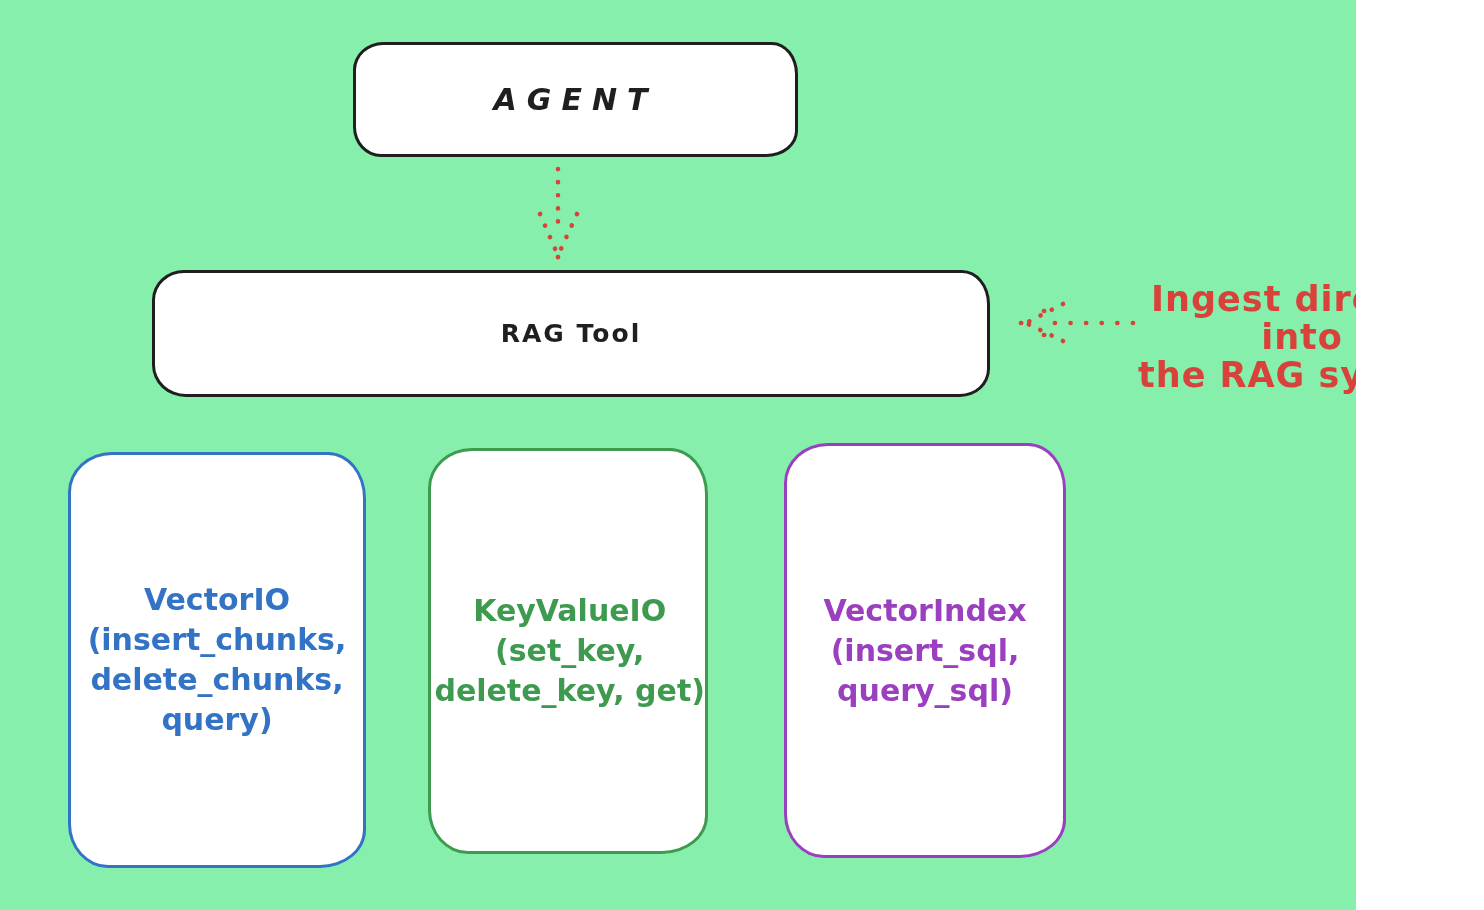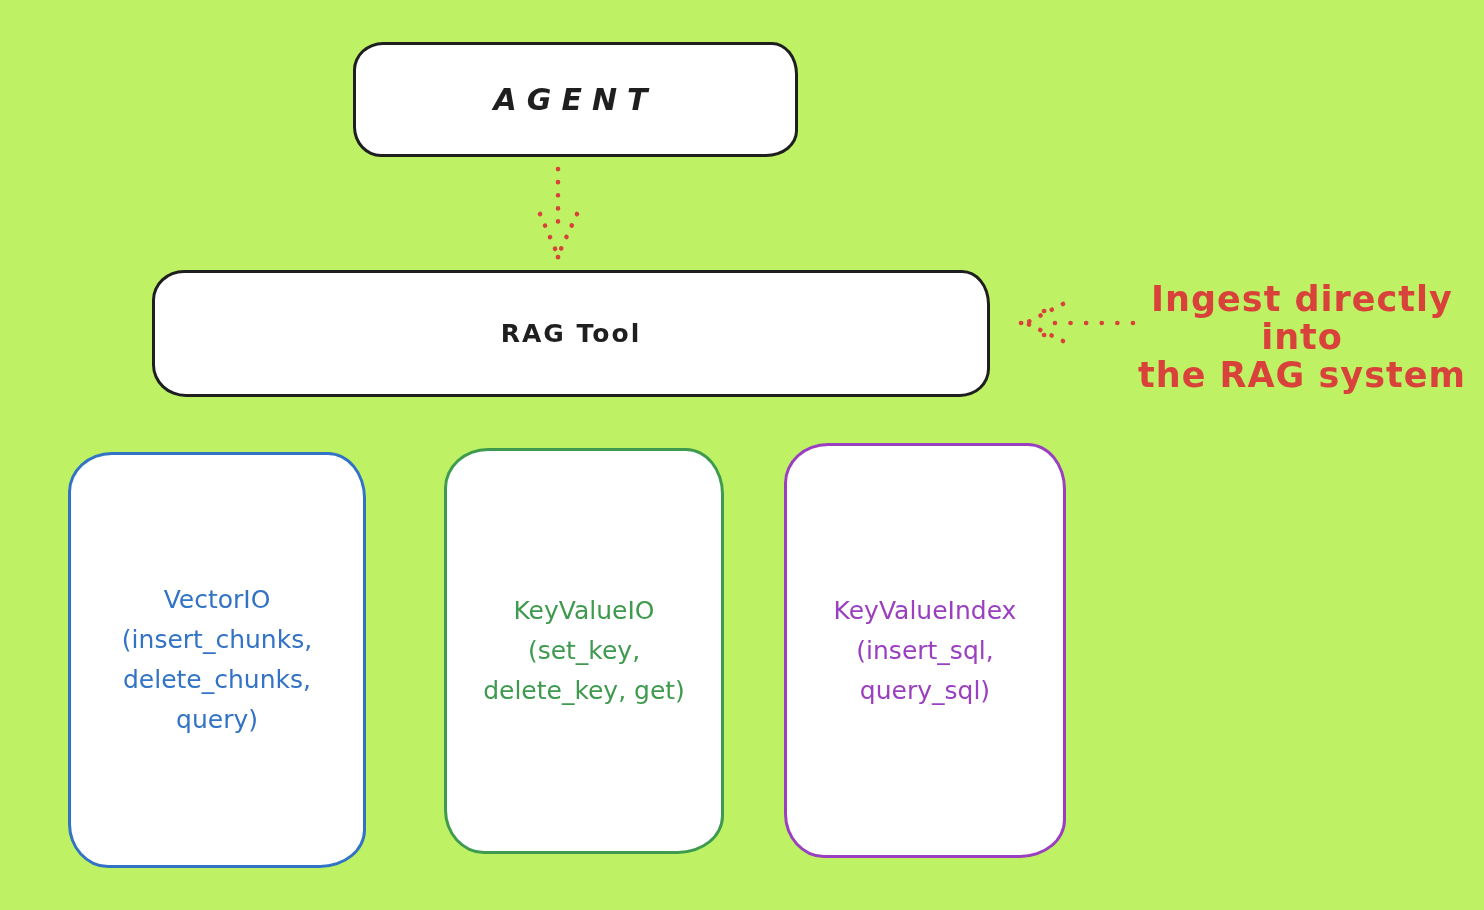--- a/index.html
+++ b/index.html
@@ -1,19 +1,19 @@
 <!DOCTYPE html>
 <html><head>
 <meta charset="utf-8">
 <style>
   html,body{margin:0;padding:0;background:#ffffff;}
   .canvas{
     position:relative;
-    width:1484px;height:910px;
-    background:#bef264;
+    width:1356px;height:910px;
+    background:#86efac;
     font-family:"DejaVu Sans", sans-serif;
     overflow:hidden;
   }
   .box{
     position:absolute;
     background:#ffffff;
     display:flex;
     align-items:center;
     justify-content:center;
     box-sizing:border-box;
@@ -41,24 +41,24 @@
     letter-spacing:2px;
   }
   
   .io-box{
     border-width:3.2px;border-style:solid;
     flex-direction:column;
     gap:42px;
     border-radius:44px 38px 46px 40px / 40px 46px 38px 44px;
   }
   .io-box-vector{ left:68px;  top:452px; width:298px; height:416px; border-color:#3273c5; color:#3273c5; }
-  .io-box-keyvalue{ left:444px; top:448px; width:280px; height:406px; border-color:#3d9a4e; color:#3d9a4e; }
+  .io-box-keyvalue{ left:428px; top:448px; width:280px; height:406px; border-color:#3d9a4e; color:#3d9a4e;align-items:flex-end; }
   .io-box-relational{ left:784px; top:443px; width:282px; height:415px; border-color:#9a3fbf; color:#9a3fbf; }
   .io-main,.io-index{
-    font-size:25px;font-weight:normal;
+    font-size:30px;font-weight:bold;
     line-height:40px;
     white-space:pre-line;
   }
   
   .annotation{
     position:absolute;
     left:1130px;top:280px;width:344px;
     color:#d8423b;
     font-size:35px;font-weight:bold;
     line-height:38px;
@@ -111,18 +111,18 @@
 query)</div>
   </div>
 
   <div class="box io-box io-box-keyvalue">
     <div class="io-main">KeyValueIO
 (set_key,
 delete_key, get)</div>
   </div>
 
   <div class="box io-box io-box-relational">
-    <div class="io-main">KeyValueIndex
+    <div class="io-main">VectorIndex
 (insert_sql,
 query_sql)</div>
   </div>
 
 </div>
 
 </body></html>

